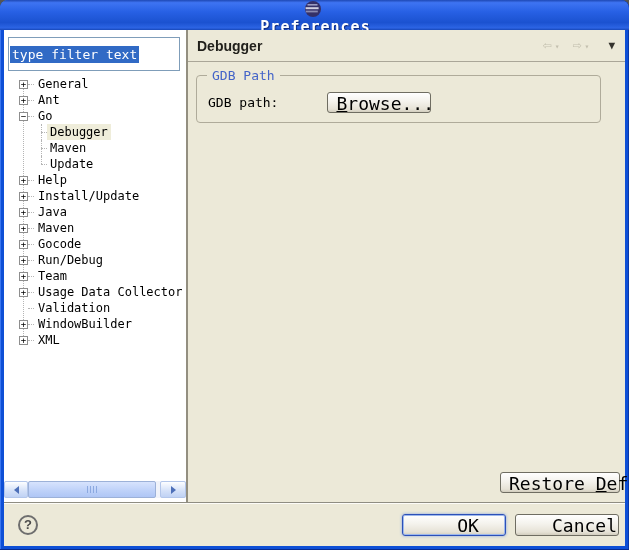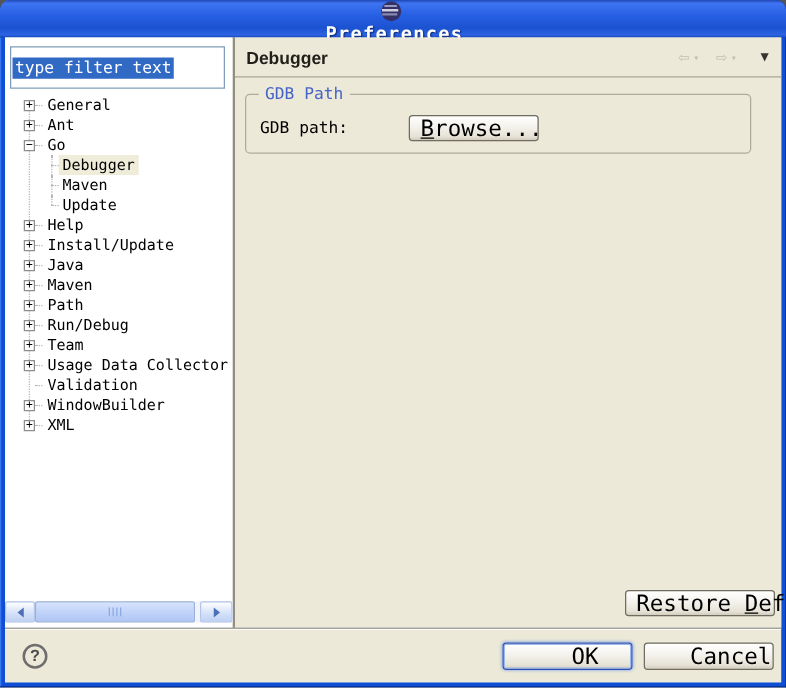--- a/index.html
+++ b/index.html
@@ -254,21 +254,21 @@
           <div class="tree-row lvl0">
     <span class="expander">+</span>
     <span class="tree-label">Java</span>
   </div>
           <div class="tree-row lvl0">
     <span class="expander">+</span>
     <span class="tree-label">Maven</span>
   </div>
           <div class="tree-row lvl0">
     <span class="expander">+</span>
-    <span class="tree-label">Path</span>
+    <span class="tree-label">Gocode</span>
   </div>
           <div class="tree-row lvl0">
     <span class="expander">+</span>
     <span class="tree-label">Run/Debug</span>
   </div>
           <div class="tree-row lvl0">
     <span class="expander">+</span>
     <span class="tree-label">Team</span>
   </div>
           <div class="tree-row lvl0">

